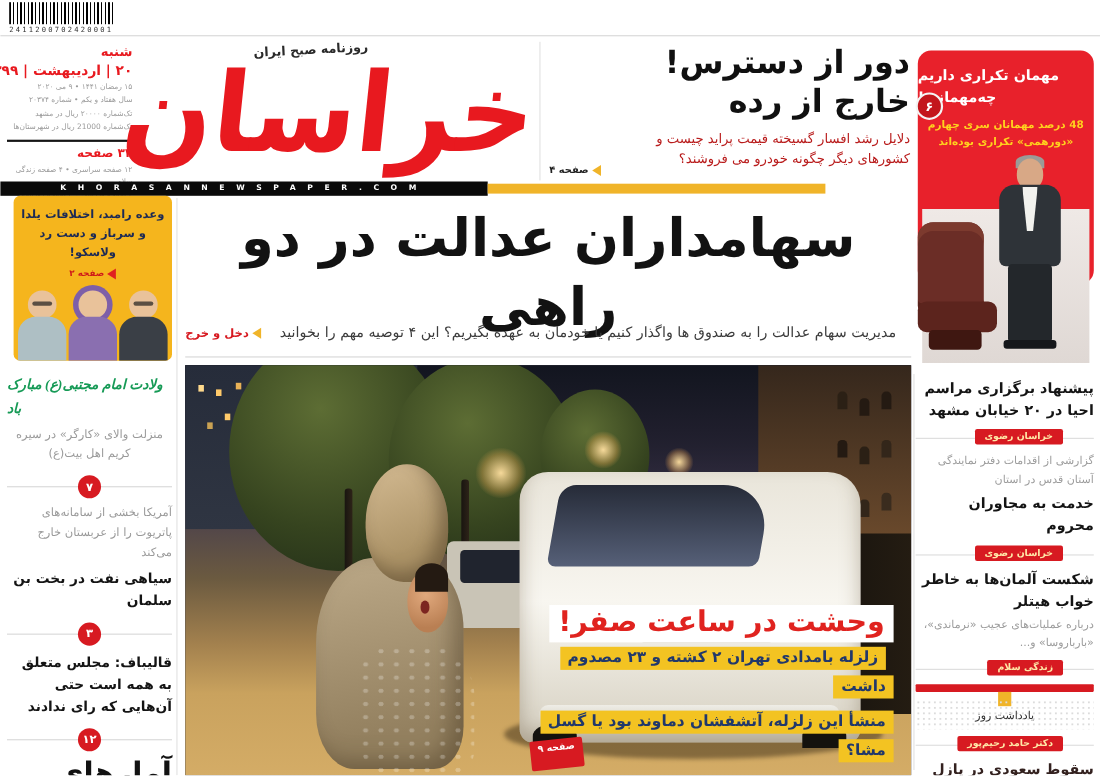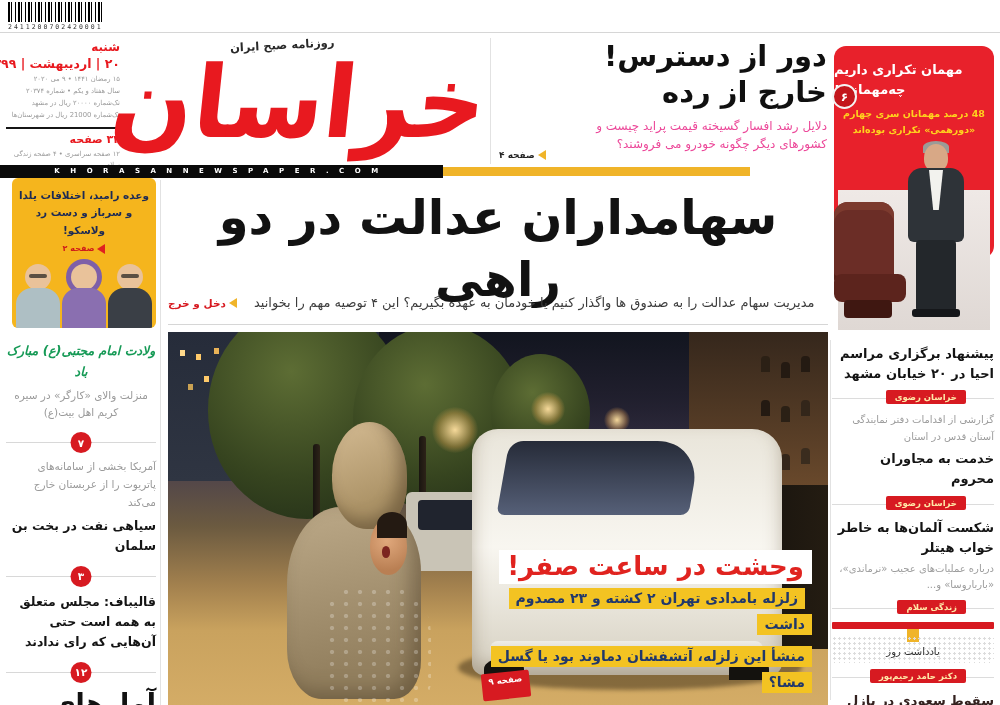--- a/index.html
+++ b/index.html
@@ -28,21 +28,21 @@
   #tagline { font-size:11.5px; color:#2a2a2a; font-weight:bold; transform:rotate(-3deg); display:inline-block; margin-right:40px; }
   #logo-text { font-size:96px; font-weight:bold; color:#e8191f; line-height:1.05; transform:skewX(-6deg) scaleY(1.04); letter-spacing:-3px; }
 
   #site-bar { position:absolute; left:0; top:165px; width:443px; height:13px; background:#0a0a0a; color:#fff;
       direction:ltr; text-align:center; font-size:7px; letter-spacing:10.5px; line-height:13px; font-weight:bold; overflow:hidden; }
   #yellow-bar { position:absolute; left:443px; top:167px; width:307px; height:9px; background:#f0b429; }
 
   
   #top-story { position:absolute; left:497px; top:38px; width:330px; height:128px; }
   #top-story .ts-title { font-size:29px; font-weight:bold; color:#101010; text-align:right; line-height:1.25; }
-  #top-story .ts-sub { font-size:12px; color:#ec4899; text-align:right; line-height:1.55; margin-top:6px; padding-left:62px; }
+  #top-story .ts-sub { font-size:12px; color:#b91c1c; text-align:right; line-height:1.55; margin-top:6px; padding-left:62px; }
   .pageref { display:inline-flex; align-items:center; gap:3px; font-size:9px; font-weight:bold; color:#222; }
   .arr { width:0; height:0; border:5px solid transparent; border-left:none; display:inline-block; }
   .arr.yellow { border-right:8px solid #f0b429; }
   .arr.red { border-right:8px solid #e02020; }
   #top-story .pageref { position:absolute; left:2px; bottom:6px; }
 
   
   #sidebar { position:absolute; left:832px; top:40px; width:162px; }
   #tv-box { position:relative; width:160px; height:290px; }
   #tv-red { position:absolute; left:0; top:6px; width:160px; height:212px; background:#e8212b; border-radius:12px; }
@@ -135,21 +135,21 @@
   #promo-box { position:relative; width:144px; height:150px; background:#f5b51d; border-radius:6px; overflow:hidden; text-align:center; padding-top:9px; }
   #promo-title { color:#1c2a55; font-weight:bold; font-size:10.5px; line-height:1.65; padding:0 5px; }
   #promo-ref { display:inline-flex; align-items:center; gap:3px; margin-top:3px; font-size:8px; font-weight:bold; color:#cf1a1a; }
   .persons { position:absolute; left:0; right:0; bottom:0; height:64px; display:flex; justify-content:space-between; padding:0 4px; }
   .person { position:relative; width:44px; height:64px; }
   .p-head { position:absolute; left:9px; top:0; width:26px; height:26px; border-radius:50%; background:#e9c29a; }
   .p-scarf { box-shadow:0 0 0 5px #7e5fa8; }
   .p-glass { position:absolute; left:13px; top:10px; width:18px; height:4px; background:rgba(30,30,30,.7); border-radius:2px; }
   .p-body { position:absolute; left:0; top:24px; width:44px; height:40px; border-radius:16px 16px 0 0; }
   .b-suit { background:#3a3f46; } .b-purple { background:#8a6fb0; } .b-gray { background:#aebfc4; }
-  .lc-green { margin-top:12px; color:#169a56; font-weight:bold; font-style:italic; font-size:12.5px; text-align:center; line-height:1.7; }
+  .lc-green { margin-top:12px; color:#169a56; font-weight:bold; font-style:italic; font-size:12.5px; text-align:left; line-height:1.7;font-family:Liberation Serif, serif; }
   .lc-gray { color:#9a9a9a; font-size:10.5px; text-align:center; line-height:1.7; margin-top:4px; }
   .lc-gray.right { text-align:right; }
   .divider-row { position:relative; height:22px; margin:10px 0 2px; }
   .divider-row:before { content:""; position:absolute; left:0; right:0; top:10px; height:1px; background:#d8d8d8; }
   .num-circle { position:absolute; left:50%; top:0; transform:translateX(-50%); width:21px; height:21px; border-radius:50%; background:#d71a21; color:#fff; font-weight:bold; font-size:10.5px; display:flex; align-items:center; justify-content:center; }
   .lc-bold { font-weight:bold; font-size:12.5px; color:#141414; text-align:right; line-height:1.6; margin-top:4px; }
   #stats-title { font-size:27px; font-weight:bold; color:#121212; text-align:right; line-height:1.35; margin-top:2px; letter-spacing:-0.5px; }
 </style>
 </head>
 <body>

